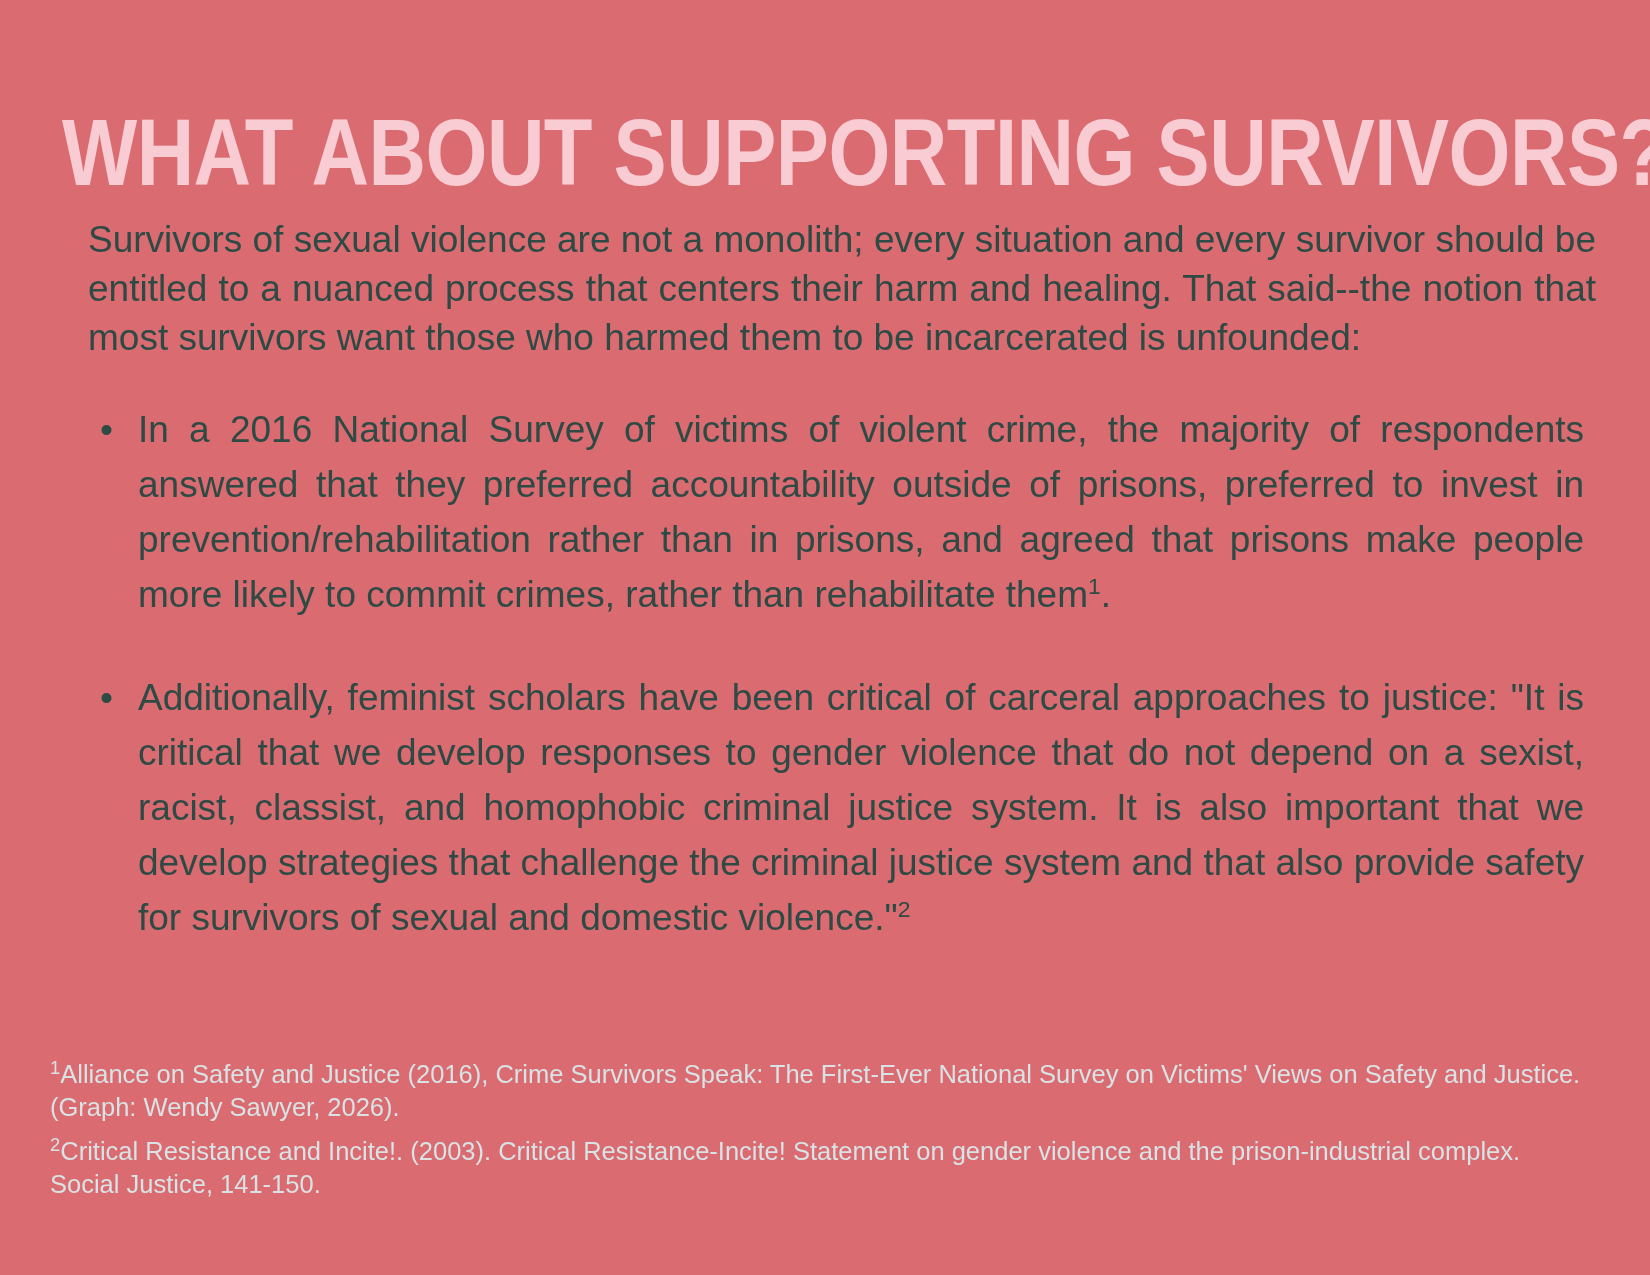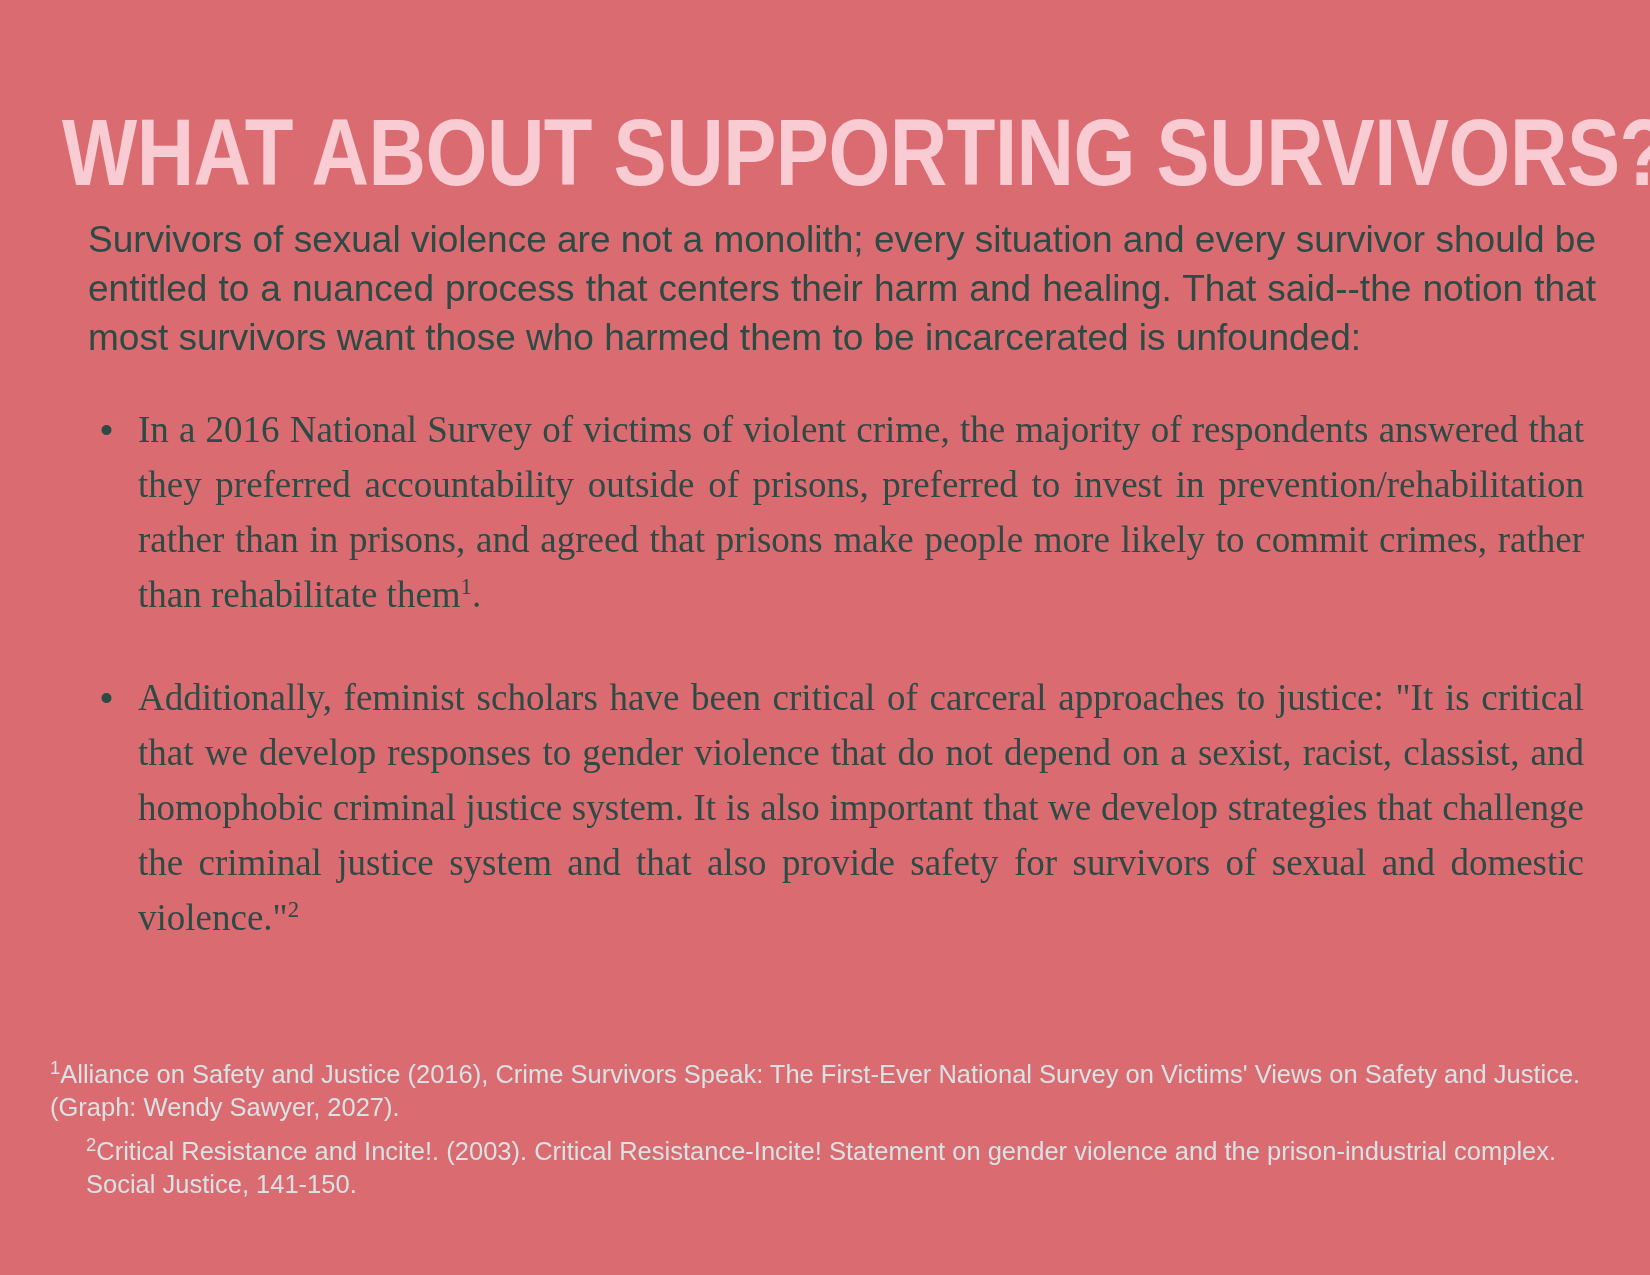--- a/index.html
+++ b/index.html
@@ -82,42 +82,41 @@
     padding-left: 8px;
     box-sizing: border-box;
   }
   .bullet-text {
     flex: 1 1 auto;
     color: #2d4a45;
     font-size: 37px;
     line-height: 55px;
     text-align: justify;
     text-justify: inter-word;
-    font-family: Liberation Serif, serif;
   }
   sup {
     font-size: 0.62em;
     vertical-align: super;
     line-height: 0;
   }
 
   
   .footnotes {
     position: absolute;
     left: 50px;
     top: 1058px;
     width: 1546px;
     color: #d9e2e4;
     font-size: 25.5px;
     line-height: 33px;
   }
   .footnote {
     margin: 0 0 11px 0;
   }
-  .footnote:last-child { margin-bottom: 0; margin-left: 36px; }
+  .footnote:last-child { margin-bottom: 0; }
   .fn-marker {
     font-size: 0.72em;
     vertical-align: super;
     line-height: 0;
   }
 </style>
 </head>
 <body>
 
 <div class="slide">
@@ -134,17 +133,17 @@
     </div>
 
     <div class="bullet-row">
       <span class="bullet-dot">•</span>
       <span class="bullet-text"><span>Additionally, feminist scholars have been critical of carceral approaches to justice: "It is critical that we develop responses to gender violence that do not depend on a sexist, racist, classist, and homophobic criminal justice system. It is also important that we develop strategies that challenge the criminal justice system and that also provide safety for survivors of sexual and domestic violence."</span><sup>2</sup><span></span></span>
     </div>
 
   </div>
 
   <div class="footnotes">
-    <p class="footnote"><span class="fn-marker">1</span><span>Alliance on Safety and Justice (2016), Crime Survivors Speak: The First-Ever National Survey on Victims' Views on Safety and Justice. (Graph: Wendy Sawyer, 2027).</span></p>
+    <p class="footnote"><span class="fn-marker">1</span><span>Alliance on Safety and Justice (2016), Crime Survivors Speak: The First-Ever National Survey on Victims' Views on Safety and Justice. (Graph: Wendy Sawyer, 2026).</span></p>
     <p class="footnote"><span class="fn-marker">2</span><span>Critical Resistance and Incite!. (2003). Critical Resistance-Incite! Statement on gender violence and the prison-industrial complex. Social Justice, 141-150.</span></p>
   </div>
 
 </div>
 
 </body></html>

